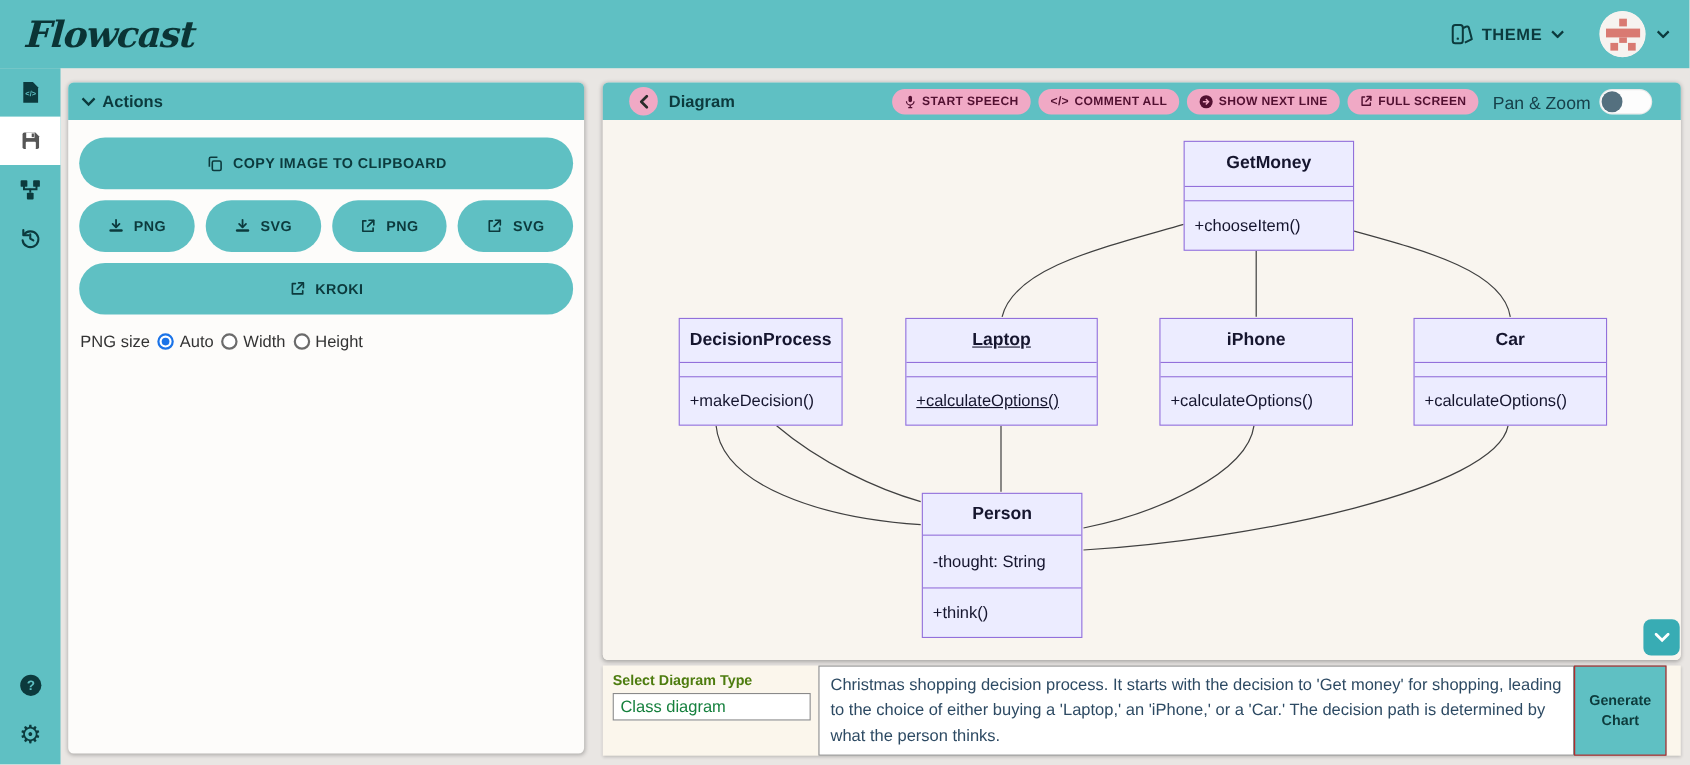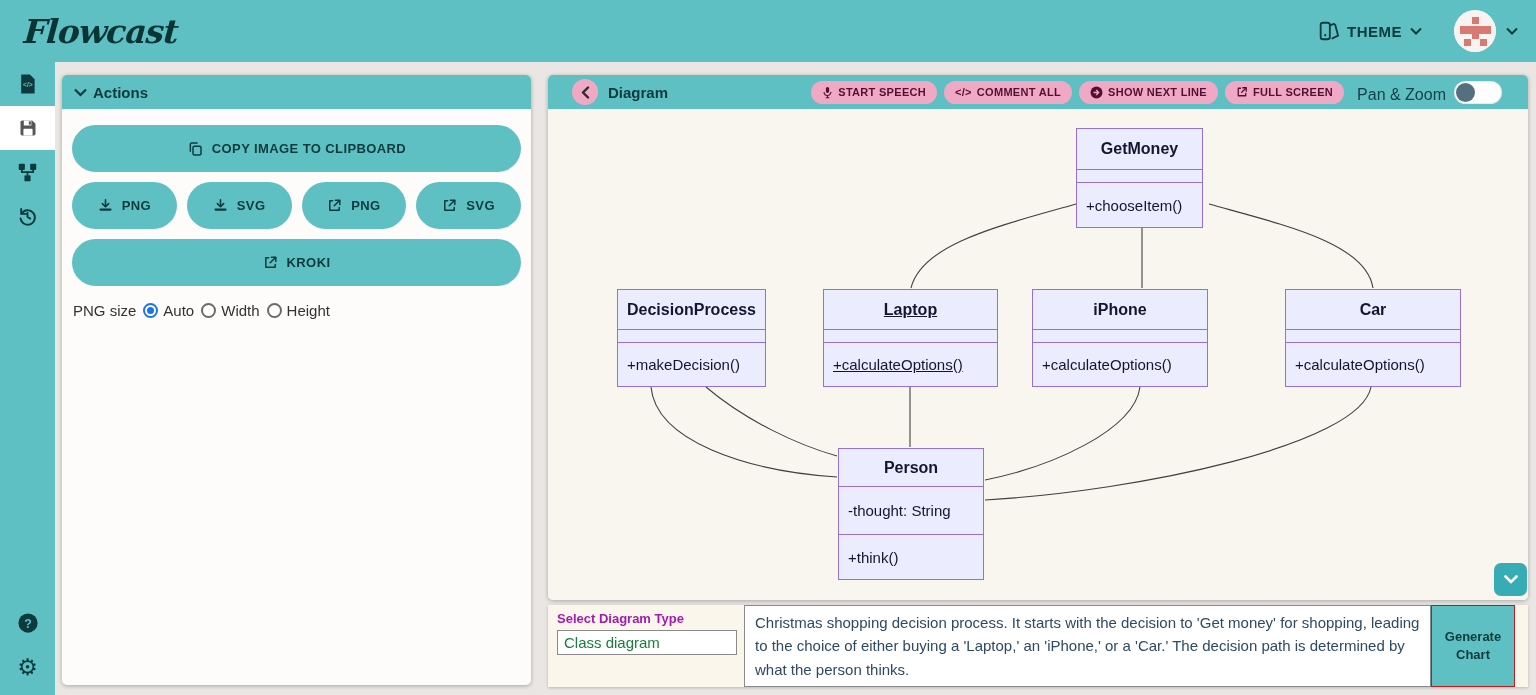--- a/index.html
+++ b/index.html
@@ -72,21 +72,21 @@
   .cls-attrs { border-bottom:1px solid #9370db; font-size:15px; display:flex; align-items:center; padding-left:9px; }
   .cls-methods { font-size:15px; display:flex; align-items:center; padding-left:9px; }
 
   .scroll-down-btn { position:absolute; left:946px; top:454px; width:33px; height:33px; background:#38acb4;
                      border:none; border-radius:7px; display:flex; align-items:center; justify-content:center; cursor:pointer; }
 
   
   .form-row { position:absolute; left:548px; top:605px; width:980px; height:82px; display:flex; background:#fbf6ec;
               box-shadow:0 1px 3px rgba(0,0,0,.2); }
   .type-box { width:196px; padding:6px 8px 0 9px; }
-  .type-label { font-size:13px; font-weight:bold; color:#a21caf; margin-bottom:4px; }
+  .type-label { font-size:13px; font-weight:bold; color:#4d7c0f; margin-bottom:4px; }
   .type-input { width:180px; height:25px; border:1px solid #8a8a8a; background:#fff; font-size:15px;
                 color:#15803d; padding:0 6px; font-family:"Liberation Sans", sans-serif; }
   .desc-area { width:687px; height:82px; border:1px solid #8a8a8a; background:#fff; resize:none;
                font-family:"Liberation Sans", sans-serif; font-size:15px; color:#2d4a63; line-height:1.55;
                padding:5px 10px; }
   .gen-btn { width:84px; height:82px; background:#5fc0c3; border:1px solid #b91c1c; color:#0d3b3c;
              font-weight:bold; font-size:13px; text-align:center; cursor:pointer; font-family:"Liberation Sans", sans-serif;
              line-height:1.35; }
 
   svg { display:block; }
@@ -336,21 +336,21 @@
         <path d="M594,119 L594,179"></path>
         <path d="M661,95 C736,116 818,134 825,179"></path>
         <path d="M103,278 C108,332 198,362 289,368"></path>
         <path d="M158,278 C198,312 250,336 289,347"></path>
         <path d="M362,278 L362,338"></path>
         <path d="M592,278 C586,322 502,358 437,371"></path>
         <path d="M823,278 C812,336 590,382 437,391"></path>
       </g>
     </svg>
 
-    <div class="cls" style="left:528px; top:19px; width:127px;">
+    <div class="cls" style="left:528px; top:19px; width:155px;">
       <div class="cls-title" style="height:41px;">GetMoney</div>
       <div class="cls-attrs" style="height:13px;"></div>
       <div class="cls-methods" style="height:44px;">
           <span>+chooseItem()</span>
         </div>
     </div>
 
     <div class="cls" style="left:69px; top:180px; width:149px;">
       <div class="cls-title" style="height:40px;">DecisionProcess</div>
       <div class="cls-attrs" style="height:13px;"></div>
@@ -360,21 +360,21 @@
     </div>
 
     <div class="cls" style="left:275px; top:180px; width:175px;text-decoration:underline;">
       <div class="cls-title" style="height:40px;">Laptop</div>
       <div class="cls-attrs" style="height:13px;"></div>
       <div class="cls-methods" style="height:43px;">
           <span>+calculateOptions()</span>
         </div>
     </div>
 
-    <div class="cls" style="left:484px; top:180px; width:176px;">
+    <div class="cls" style="left:506px; top:180px; width:176px;">
       <div class="cls-title" style="height:40px;">iPhone</div>
       <div class="cls-attrs" style="height:13px;"></div>
       <div class="cls-methods" style="height:43px;">
           <span>+calculateOptions()</span>
         </div>
     </div>
 
     <div class="cls" style="left:737px; top:180px; width:176px;">
       <div class="cls-title" style="height:40px;">Car</div>
       <div class="cls-attrs" style="height:13px;"></div>

